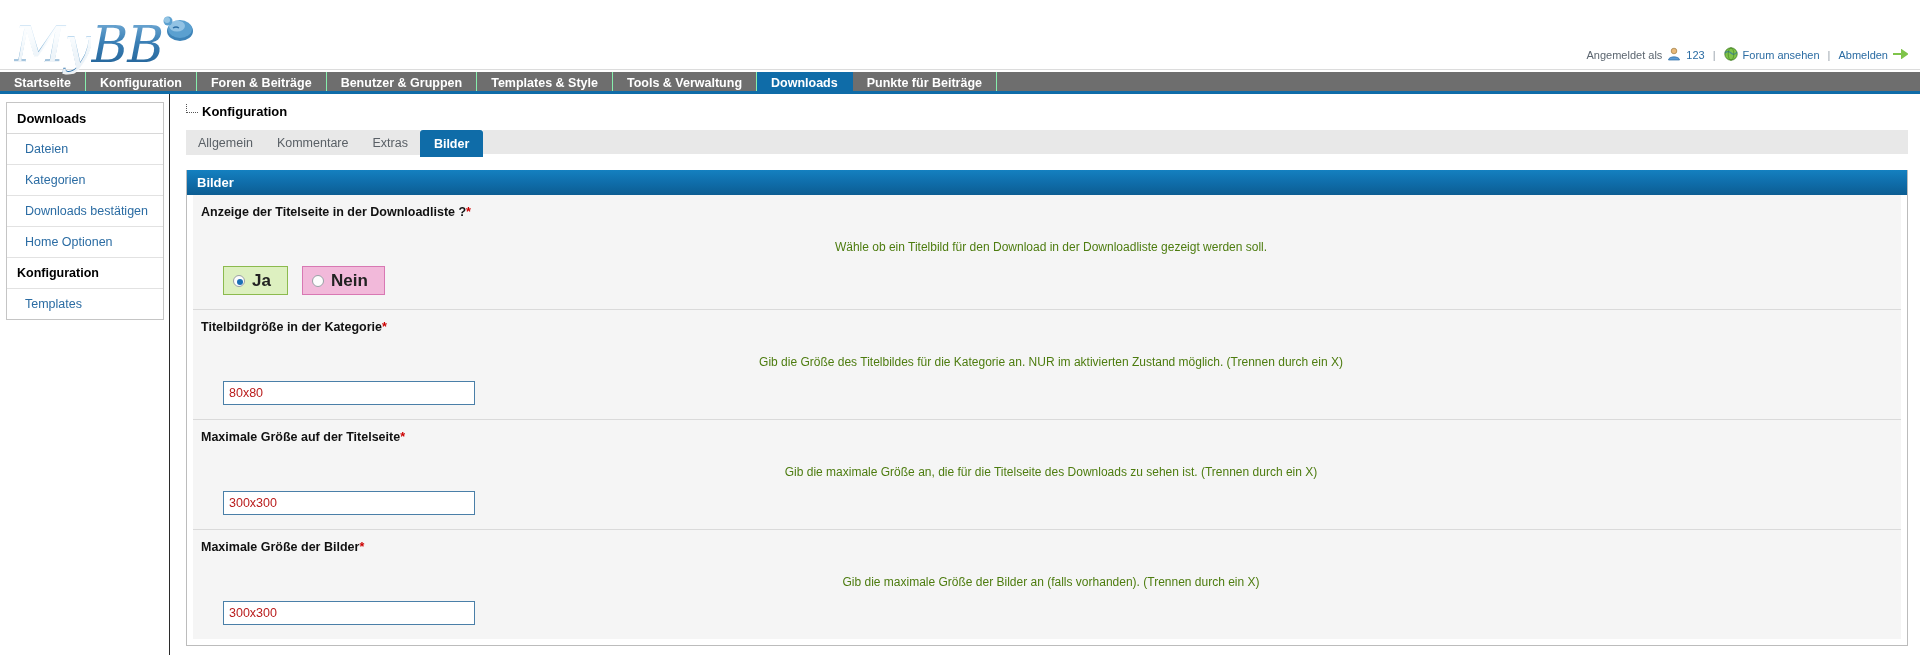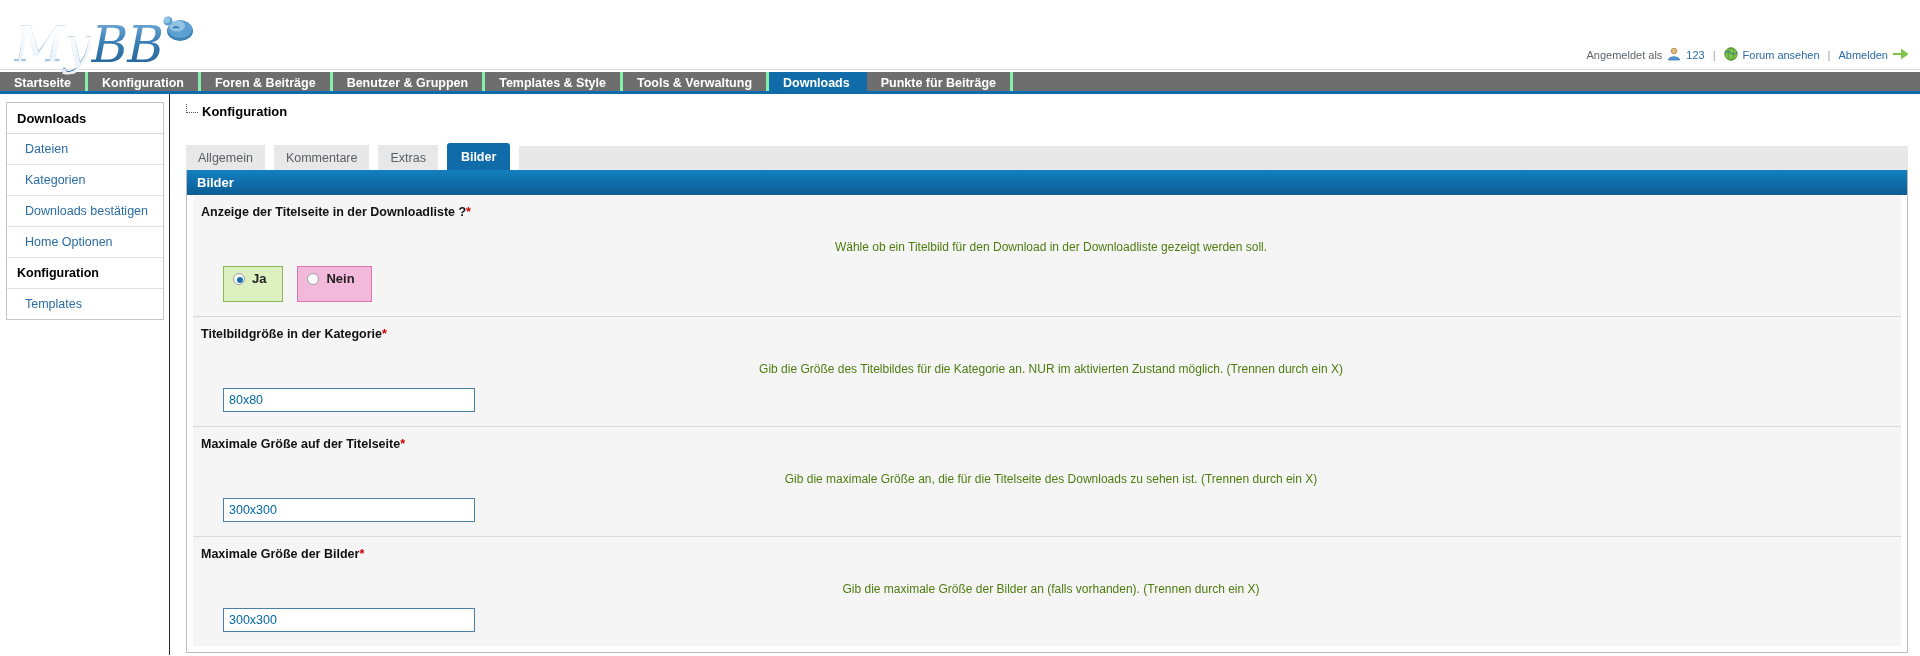--- a/index.html
+++ b/index.html
@@ -73,21 +73,21 @@
     background: #6e6e6e;
     border-bottom: 3px solid #0f6ca8;
     height: 22px;
   }
   .nav-item {
     color: #ffffff;
     font-size: 12.5px;
     font-weight: bold;
     line-height: 22px;
     padding: 0 14px;
-    border-right: 3px solid #86efac;
+    border-right: 1px solid #86efac;
     white-space: nowrap;
     cursor: pointer;
   }
   .nav-item:first-child { border-left: 0; }
   .nav-item.active { background: #0f6ca8; border-right-color: #0f6ca8; }
 
   
   .page {
     display: flex;
     align-items: flex-start;
@@ -150,24 +150,23 @@
     width: 12px; height: 9px;
     border-left: 1px dotted #555;
     border-bottom: 1px dotted #555;
     margin-right: 4px;
     vertical-align: 3px;
   }
 
   
   .tabs {
     display: flex;
-    align-items: flex-end;
+    align-items: flex-start;
     margin-top: 11px;
     height: 40px;
-    gap: 9px;
   }
   .tab {
     background: #e8e8e8;
     color: #5a6066;
     font-size: 12.5px;
     padding: 4px 11px 4px 11px;
     line-height: 16px;
     cursor: pointer;
     border: 1px solid transparent;
     border-bottom: none;
@@ -212,23 +211,23 @@
     margin-top: 21px;
     text-align: center;
   }
   .field-control { margin-top: 12px; padding-left: 30px; }
 
   .radio-group { display: flex; gap: 0; }
   .radio-opt {
     display: flex;
     align-items: center;
     gap: 7px;
-    padding: 4px 16px 15px 9px;
-    font-weight: bold;
-    font-size: 13px;
+    padding: 4px 16px 3px 9px;
+    font-weight: bold;
+    font-size: 17px;
     color: #222;
     cursor: pointer;
   }
   .radio-opt.yes { background: #ddf0c0; border: 1px solid #8cba4e; }
   .radio-opt.no  { background: #f2b9da; border: 1px solid #d878b3; margin-left: 14px; }
   .radio-dot {
     width: 12px; height: 12px;
     border-radius: 50%;
     background: #fdfdfd;
     border: 1px solid #9aa0a6;
@@ -242,21 +241,21 @@
     width: 6px; height: 6px;
     border-radius: 50%;
     background: #1b6fb5;
   }
 
   .text-input {
     width: 252px;
     padding: 4px 5px;
     font-size: 12.5px;
     font-family: "Liberation Sans", sans-serif;
-    color: #0369a1;
+    color: #b91c1c;
     border: 1px solid #4a7fa8;
     outline: none;
     background: #ffffff;
   }
 
   
   .savebar {
     margin-top: 12px;
     background: #f5f5f5;
     border: 1px solid #c9c9c9;

